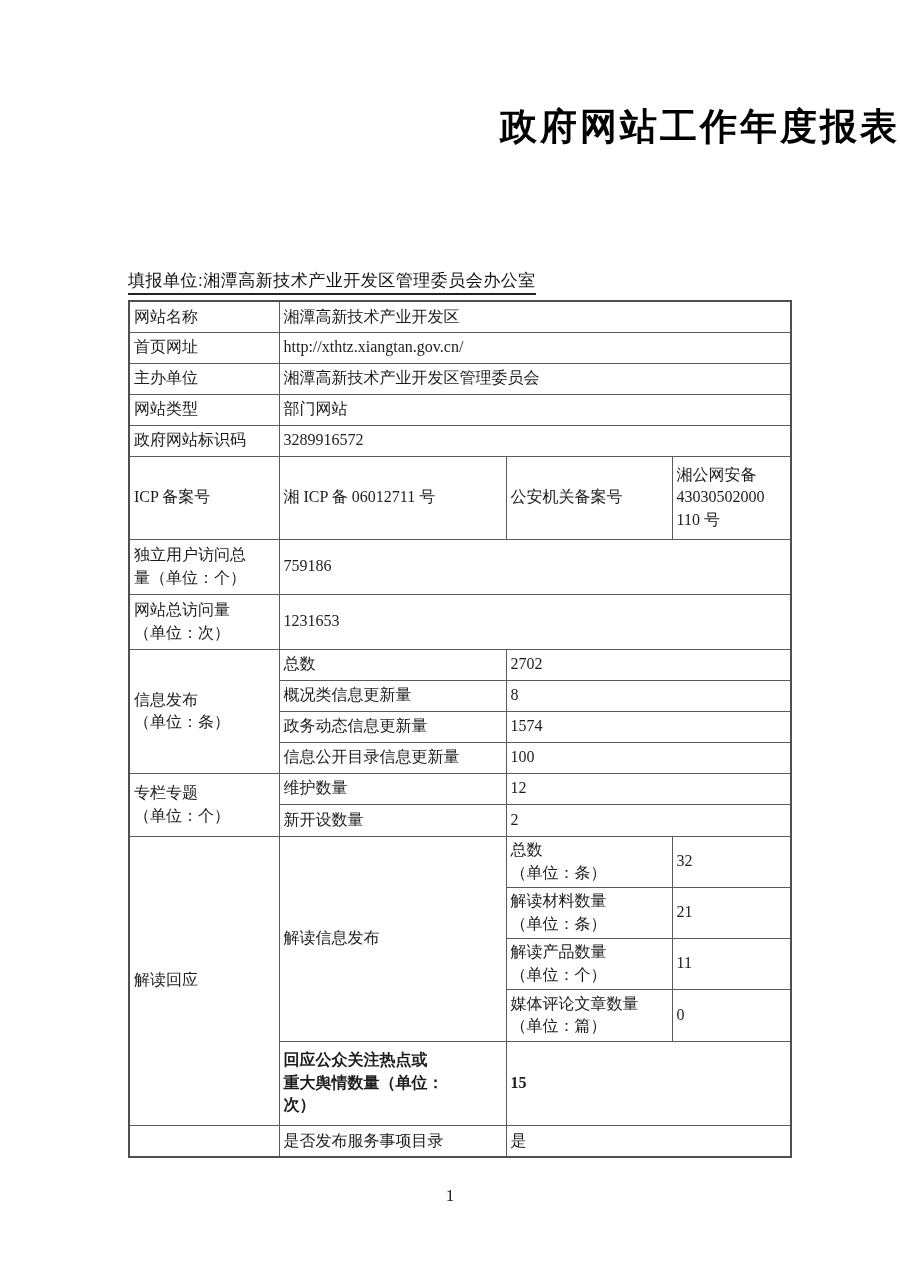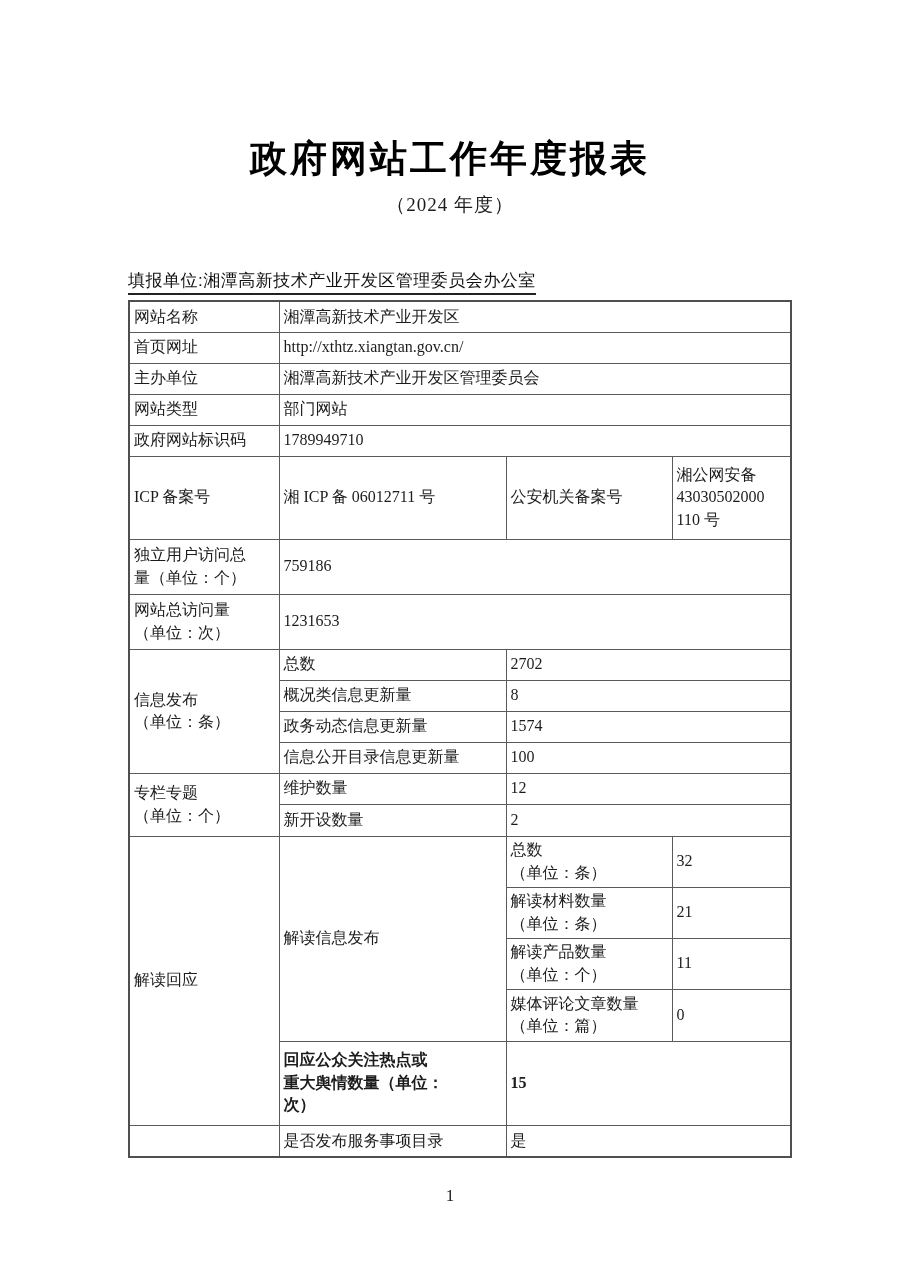--- a/index.html
+++ b/index.html
@@ -8,24 +8,24 @@
     position: relative;
     width: 900px;
     height: 1273px;
     background: #ffffff;
     font-family: "Liberation Serif", serif;
     color: #1c1c1c;
     overflow: hidden;
   }
   .title {
     position: absolute;
-    top: 134px;
+    top: 102px;
     left: 0;
     width: 100%;
-    text-align: center;
+    text-align: right;
     font-family: "Liberation Sans", sans-serif;
     font-weight: bold;
     font-size: 37px;
     letter-spacing: 3px;
     color: #000000;
   }
   .subtitle {
     position: absolute;
     top: 192px;
     left: 0;
@@ -83,21 +83,20 @@
     font-size: 17px;
     color: #1c1c1c;
   }
 </style>
 </head>
 <body>
 
 <div class="page">
 
   <div class="title">政府网站工作年度报表</div>
-  <div class="subtitle">（2024 年度）</div>
   <div class="report-unit">填报单位:湘潭高新技术产业开发区管理委员会办公室</div>
 
   <table class="report">
     <colgroup>
       <col style="width:150px">
       <col style="width:227px">
       <col style="width:166px">
       <col style="width:119px">
     </colgroup>
     <tbody>
@@ -112,21 +111,21 @@
       <tr class="h31">
         <td>主办单位</td>
         <td colspan="3">湘潭高新技术产业开发区管理委员会</td>
       </tr>
       <tr class="h31">
         <td>网站类型</td>
         <td colspan="3">部门网站</td>
       </tr>
       <tr class="h31">
         <td>政府网站标识码</td>
-        <td colspan="3">1789949710</td>
+        <td colspan="3">3289916572</td>
       </tr>
       <tr class="h83">
         <td>ICP 备案号</td>
         <td>湘 ICP 备 06012711 号</td>
         <td>公安机关备案号</td>
         <td>湘公网安备
 43030502000
 110 号</td>
       </tr>
       <tr class="h55">

